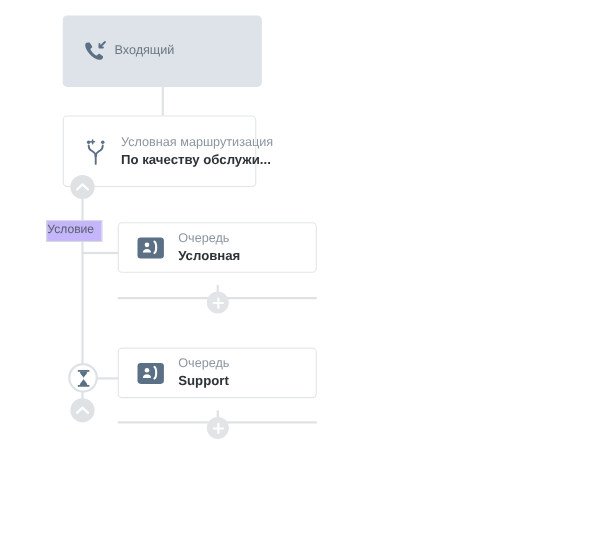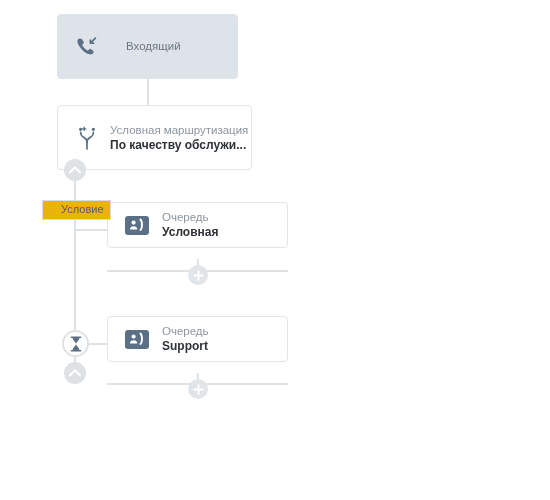--- a/index.html
+++ b/index.html
@@ -64,25 +64,25 @@
     font-size: 12px;
     color: #2f3337;
     font-weight: bold;
     line-height: 15px;
     white-space: nowrap;
   }
 
   
   #node-incoming { left: 57px; top: 14px; width: 181px; height: 65px; }
   #node-incoming .node-icon { width: 34px; margin-left: 12px; }
-  #node-incoming .node-text { margin-left: 22px; }
+  #node-incoming .node-text { margin-left: 0; }
   #node-incoming .node-title { color: #6d7780; }
 
   
-  #node-routing { left: 57px; top: 105px; width: 195px; height: 65px; }
+  #node-routing { left: 57px; top: 105px; width: 176px; height: 65px; }
   #node-routing .node-icon { width: 34px; margin-left: 12px; }
   #node-routing .node-text { margin-left: 6px; }
 
   
   .node.queue { width: 181px; height: 46px; left: 107px; }
   #node-queue-1 { top: 202px; }
   #node-queue-2 { top: 316px; }
   .node.queue .node-icon { width: 30px; margin-left: 14px; }
   .node.queue .node-text { margin-left: 10px; }
 
@@ -94,25 +94,25 @@
     background: #5b7084;
     display: flex;
     align-items: center;
     justify-content: center;
   }
 
   
   .badge {
     position: absolute;
     box-sizing: border-box;
-    background: #eab308;
+    background: #c4b5fd;
     border: 1px solid #d8dcdf;
     font-size: 11px;
     color: #5a6067;
-    padding: 2px 6px 3px 18px;
+    padding: 2px 6px 3px 0;
     line-height: 13px;
     white-space: nowrap;
   }
   #badge-condition { left: 42px; top: 200px; }
 
   
   .handle {
     position: absolute;
     border-radius: 50%;
     display: flex;

